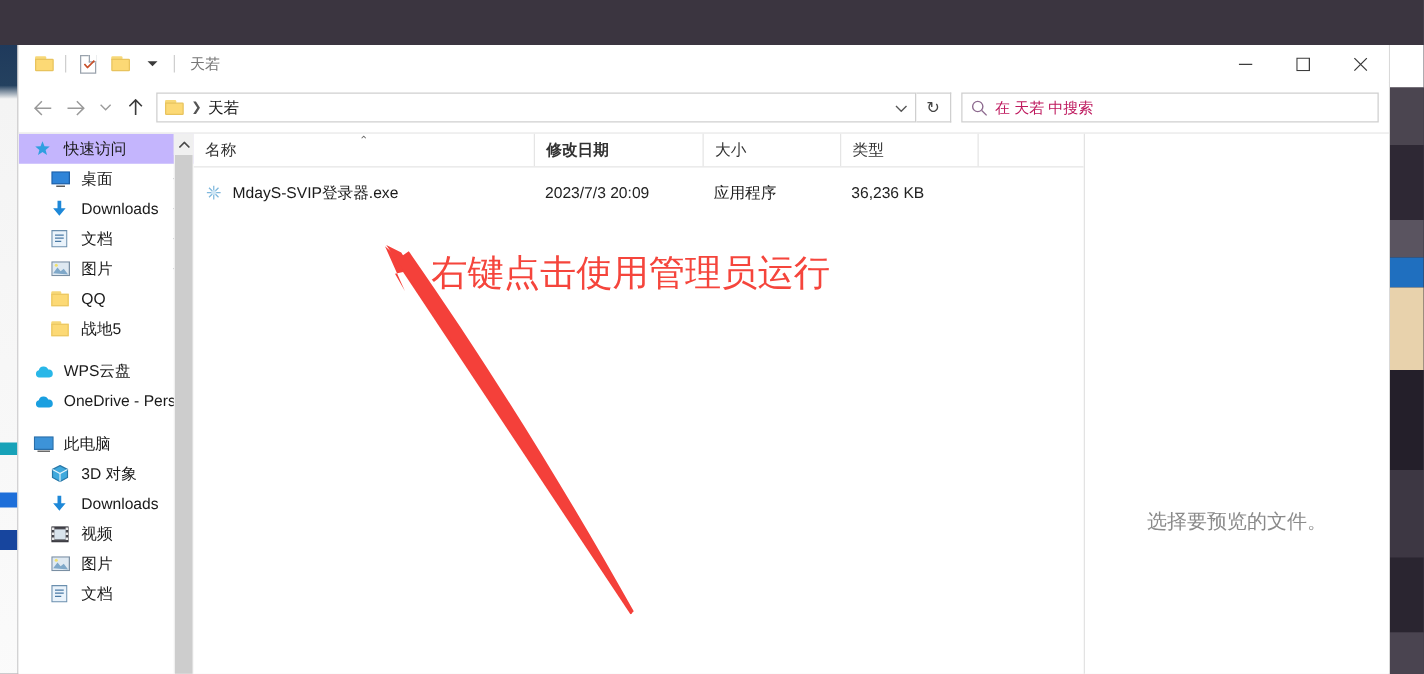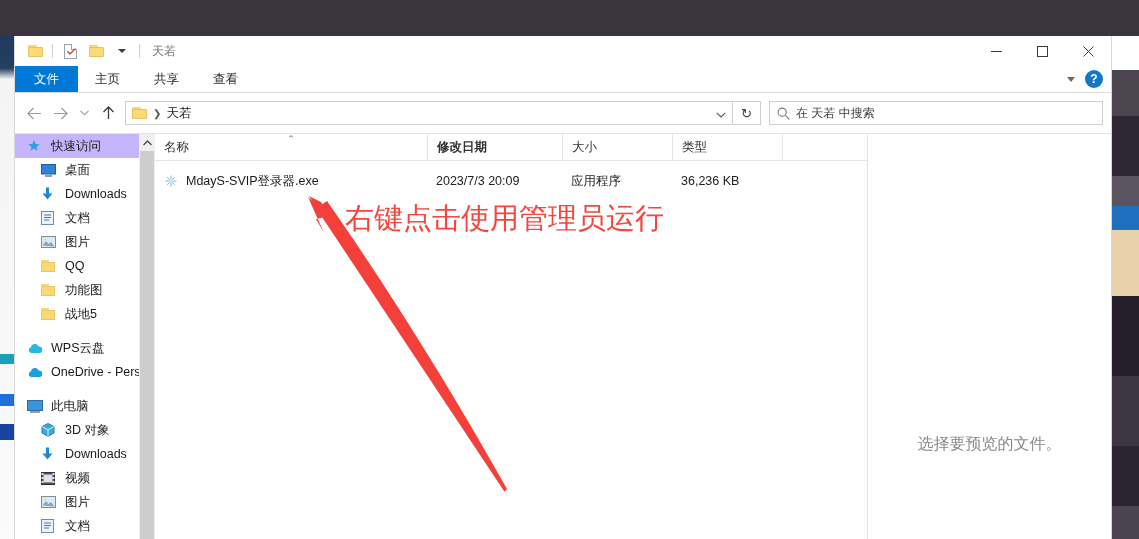--- a/index.html
+++ b/index.html
@@ -129,21 +129,21 @@
   .refreshbtn {
     width:28px;height:24px; border:1px solid #cfcfcf; border-left:none; background:#fff;
     display:flex;align-items:center;justify-content:center; box-sizing:border-box;
     font-size:13px; color:#444;
   }
   .searchbox {
     width: 334px; height:24px; border:1px solid #cfcfcf; background:#fff;
     display:flex; align-items:center; margin-left:8px; box-sizing:border-box;
   }
   .search-icon-w { width:26px; display:flex;align-items:center;justify-content:center; }
-  .search-ph { font-size:12px; color:#404040; }
+  .search-ph { font-size:12px; color:#be185d; }
 
   
   .content { position:relative; height: 443px; display:flex; background:#fff;
              border-top:1px solid #e3e3e3; }
 
   
   .navpane {
     width: 140px; position:relative; background:#fff; overflow:hidden;
     font-size:12.5px; color:#1a1a1a;
   }
@@ -290,30 +290,20 @@
             </svg>
         </div>
         <div class="wc wc-close">
           <svg width="11" height="11" viewBox="0 0 11 11">
               <path d="M0.5 0.5 L10.5 10.5 M10.5 0.5 L0.5 10.5" stroke="#3c3c3c" stroke-width="1"></path>
             </svg>
         </div>
       </div>
     </div>
 
-    <div class="ribbon">
-      <div class="tab tab-file">文件</div>
-      <div class="tab">主页</div>
-      <div class="tab">共享</div>
-      <div class="tab">查看</div>
-      <div class="ribbon-right">
-        <div class="chev-down"></div>
-        <div class="help-btn">?</div>
-      </div>
-    </div>
 
     <div class="addressrow">
       <div class="navbtn">
         <svg width="15" height="13" viewBox="0 0 15 13">
             <path d="M6.5 1 L1 6.5 L6.5 12 M1 6.5 H14" stroke="#9a9a9a" stroke-width="1.2" fill="none"></path>
           </svg>
       </div>
       <div class="navbtn">
         <svg width="15" height="13" viewBox="0 0 15 13">
             <path d="M8.5 1 L14 6.5 L8.5 12 M1 6.5 H14" stroke="#9a9a9a" stroke-width="1.2" fill="none"></path>
@@ -426,26 +416,20 @@
                 <path d="M2 0.5 H7 L6 4 L8 6 H1 L3 4 Z M4.5 6 V9.5" fill="#8a8f95" stroke="#8a8f95" stroke-width="0.7"></path>
               </svg>
           </span>
         </div>
 
         <div class="nav-item indent-1">
           <span class="ico">
               <span class="ic-folder"></span>
             </span>
           <span class="lbl">QQ</span>
-        </div>
-        <div class="nav-item indent-1">
-          <span class="ico">
-              <span class="ic-folder"></span>
-            </span>
-          <span class="lbl">功能图</span>
         </div>
         <div class="nav-item indent-1">
           <span class="ico">
               <span class="ic-folder"></span>
             </span>
           <span class="lbl">战地5</span>
         </div>
 
         <div class="nav-gap"></div>
 

